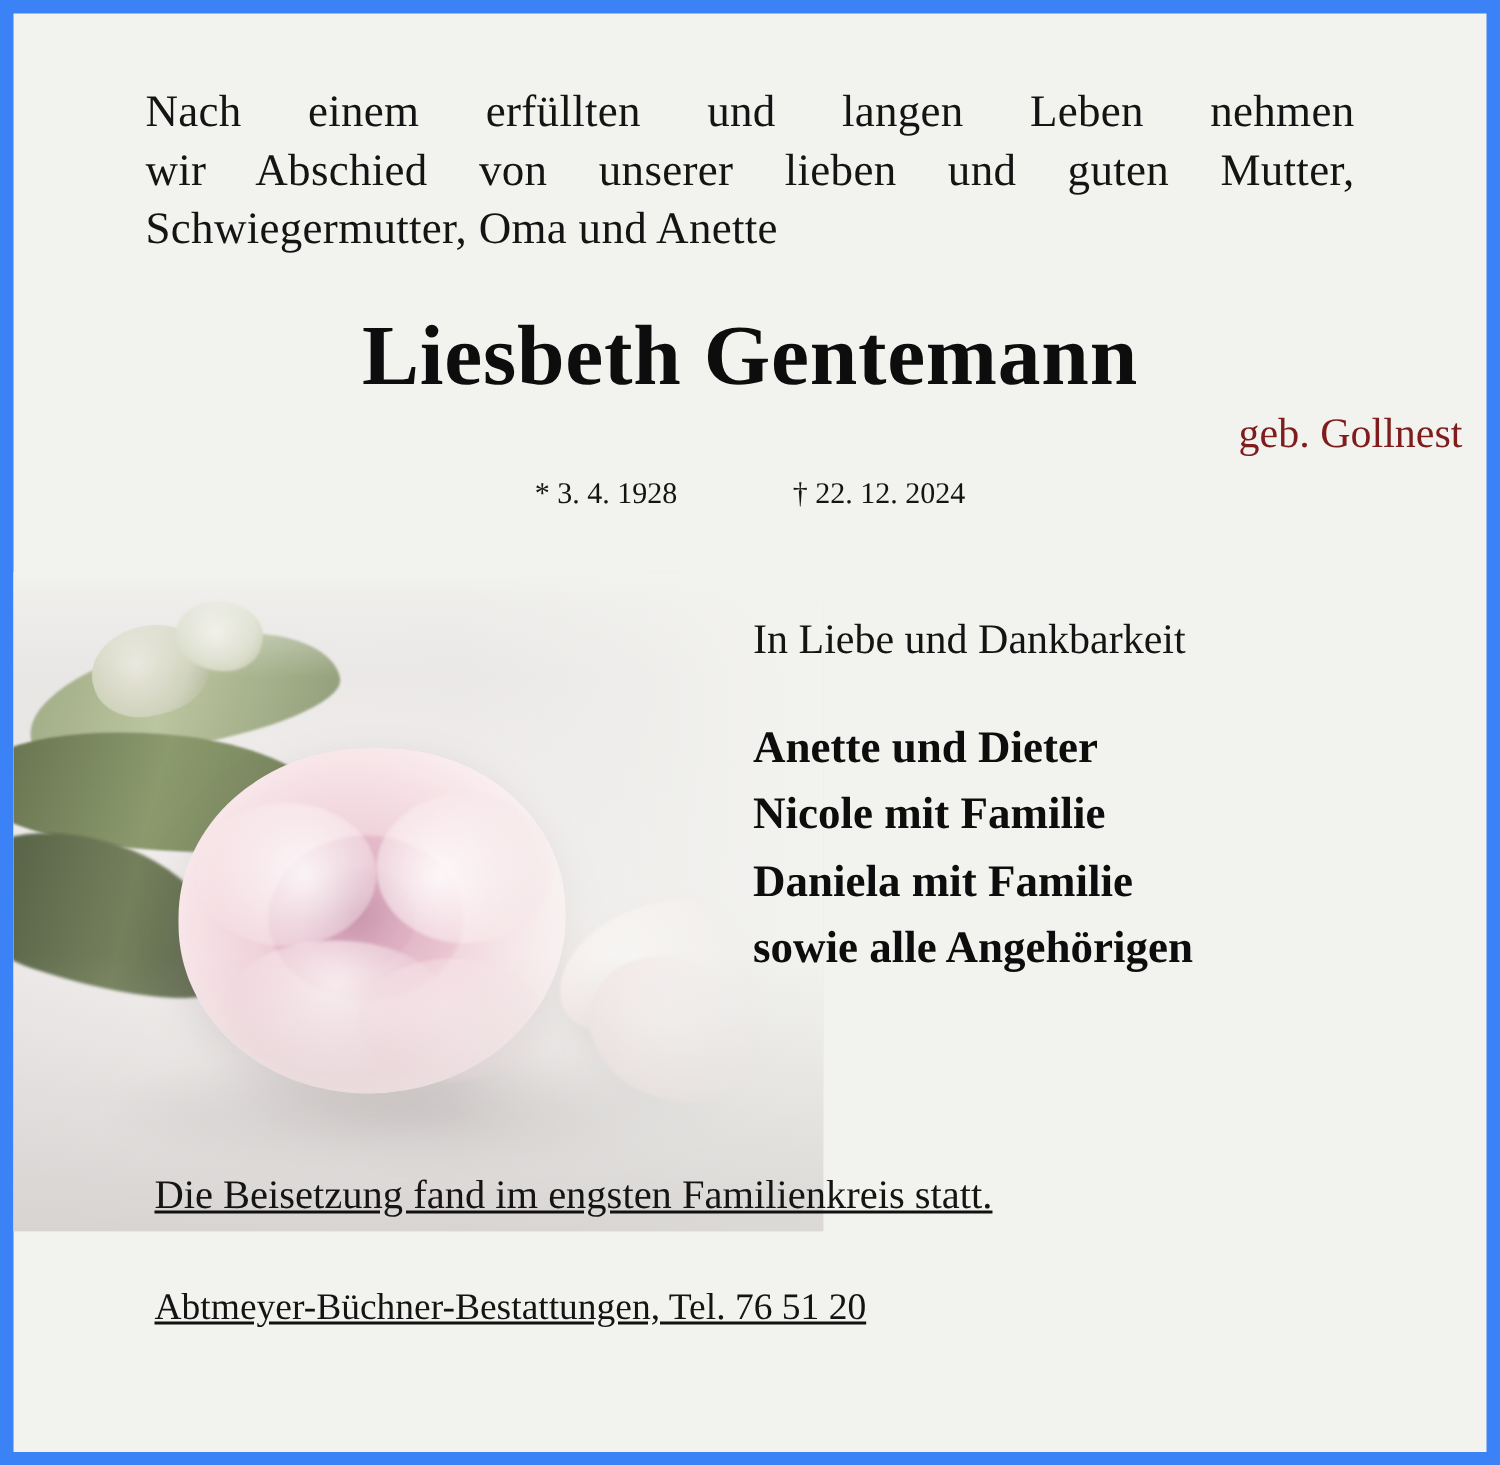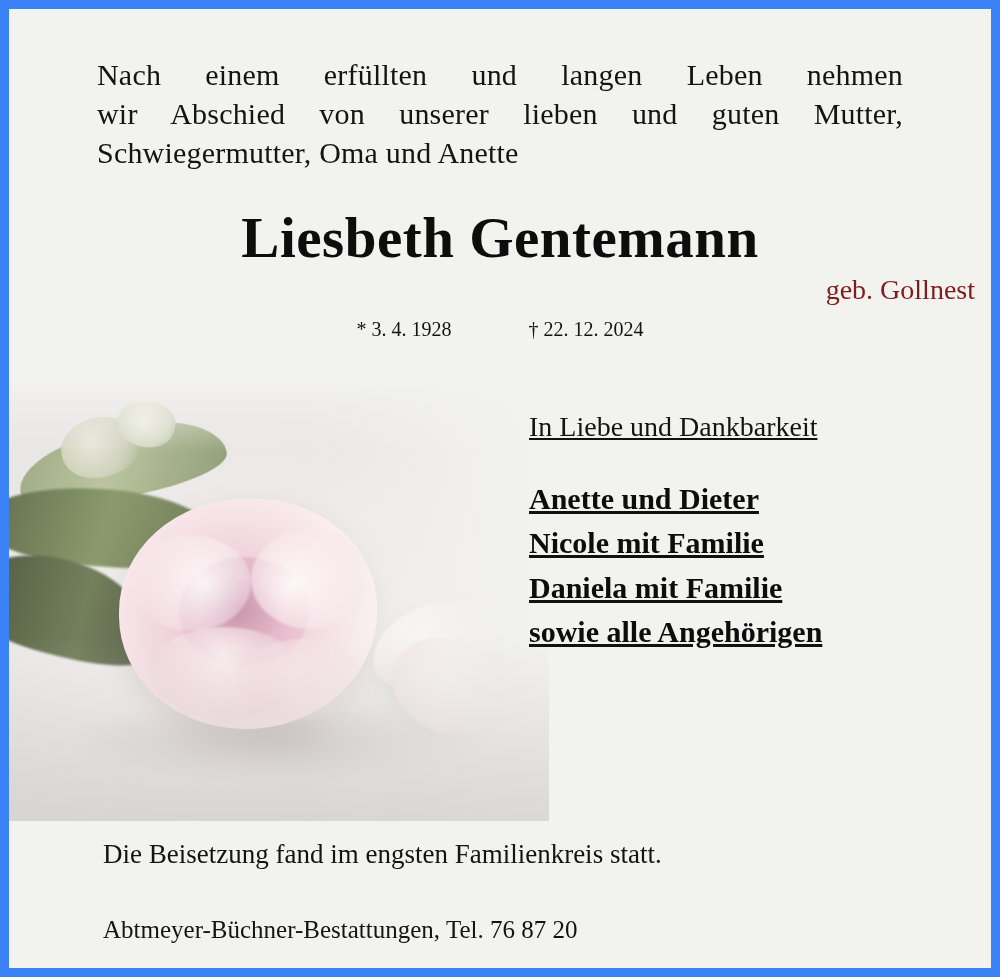--- a/index.html
+++ b/index.html
@@ -187,42 +187,42 @@
   .dates {
     margin: 12px 0 0 0;
     text-align: center;
     font-size: 20px;
     color: #141414;
   }
   .dates .birth { display: inline-block; }
   .dates .death { display: inline-block; margin-left: 72px; }
   .tribute {
     position: absolute;
-    left: 520px;
+    left: 493px;
     top: 402px;
     width: 460px;
     z-index: 6;
-    text-decoration: underline;
   }
   .tribute .lead {
     font-size: 28px;
     color: #141414;
     margin-bottom: 34px;
   }
   .tribute .mourner {
     font-size: 30px;
     font-weight: bold;
     color: #0d0d0d;
     line-height: 1.48;
   }
   .footer {
     position: absolute;
     left: 94px;
-    top: 830px;
+    top: 772px;
     z-index: 6;
+    text-decoration: underline;
   }
   .footer .burial {
     font-size: 27px;
     color: #141414;
   }
   .footer .undertaker {
     margin-top: 46px;
     font-size: 25px;
     color: #141414;
   }
@@ -274,16 +274,16 @@
   <div class="tribute">
     <div class="lead">In Liebe und Dankbarkeit</div>
     <div class="mourner">Anette und Dieter</div>
     <div class="mourner">Nicole mit Familie</div>
     <div class="mourner">Daniela mit Familie</div>
     <div class="mourner">sowie alle Angehörigen</div>
   </div>
 
   <div class="footer">
     <div class="burial">Die Beisetzung fand im engsten Familienkreis statt.</div>
-    <div class="undertaker">Abtmeyer-Büchner-Bestattungen, Tel. 76 87 20</div>
+    <div class="undertaker">Abtmeyer-Büchner-Bestattungen, Tel. 76 51 20</div>
   </div>
 
 </div>
 
 </body></html>

